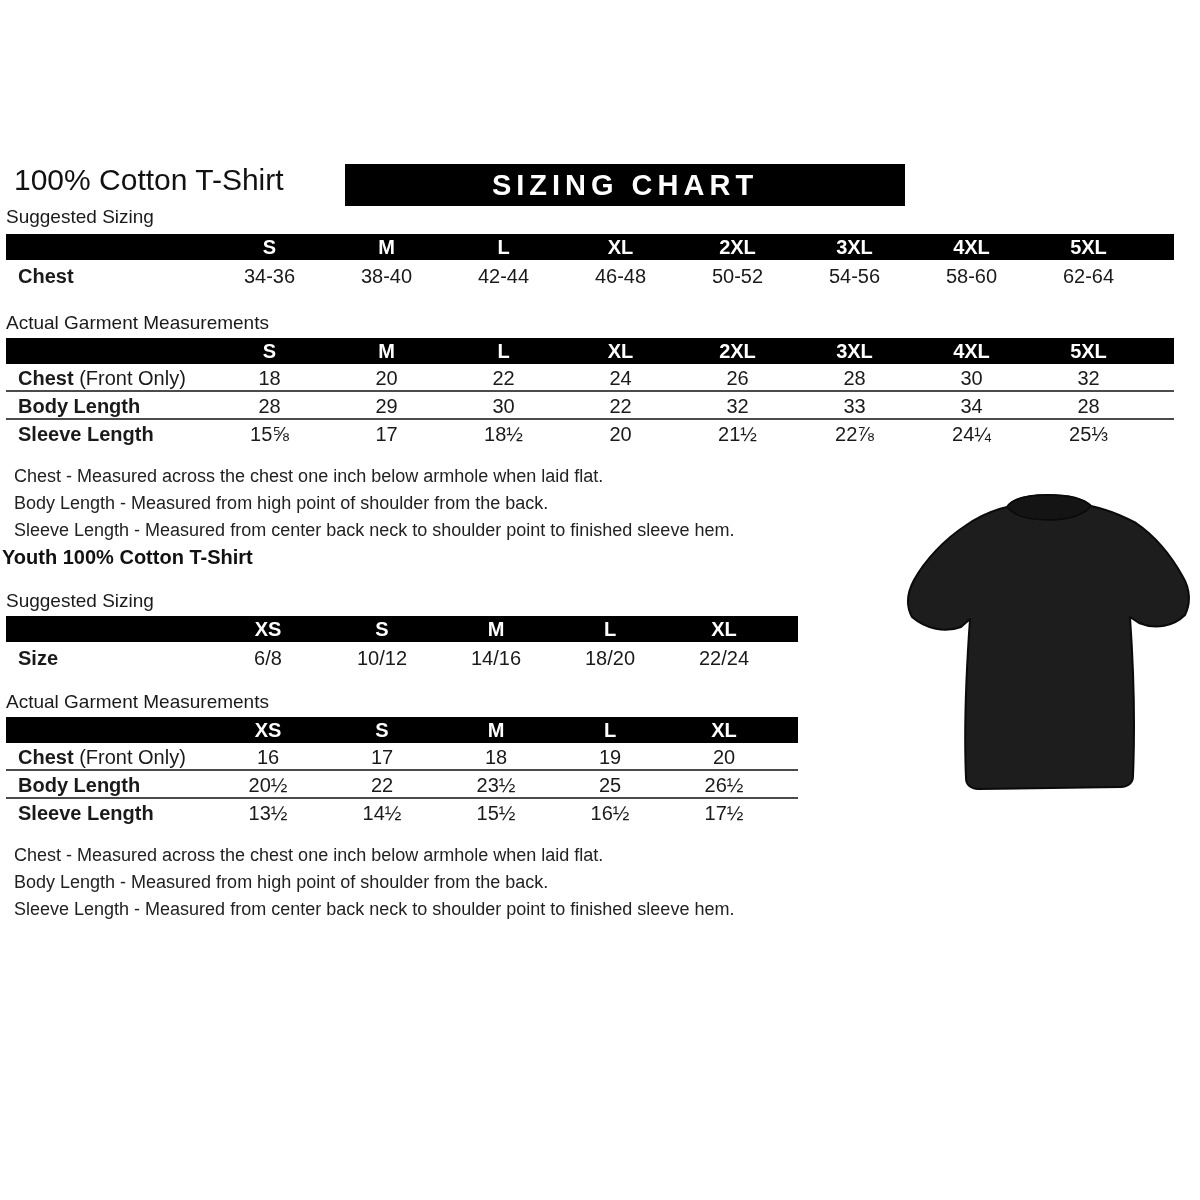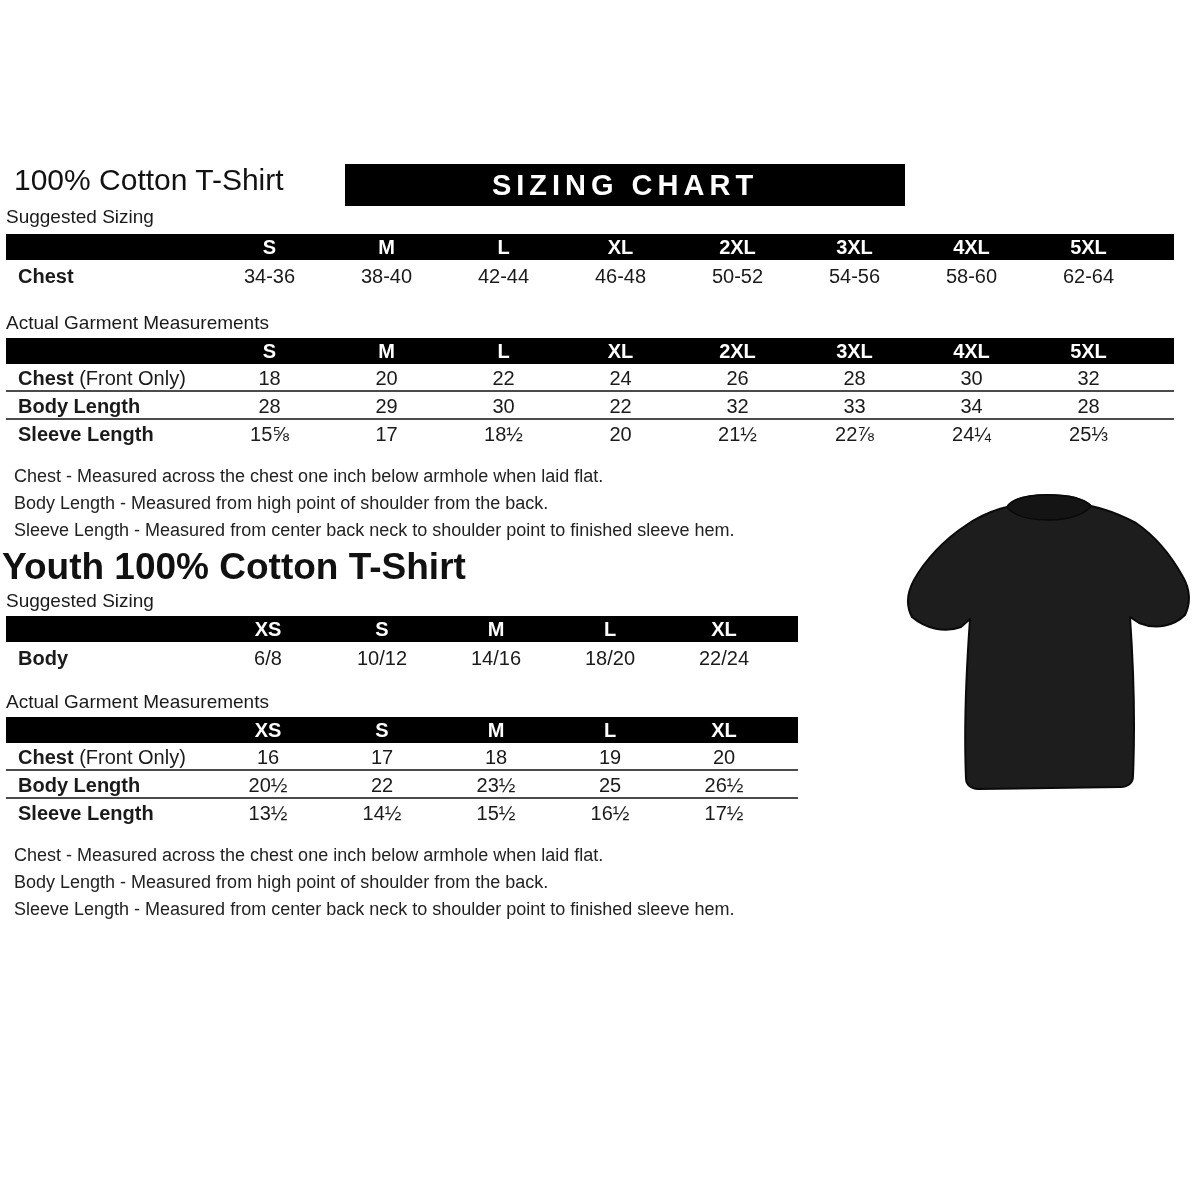--- a/index.html
+++ b/index.html
@@ -3,21 +3,21 @@
 <meta charset="utf-8">
 <style>
   html,body{margin:0;padding:0;background:#ffffff;}
   body{font-family:"Liberation Sans", sans-serif;color:#1a1a1a;}
   .canvas{position:relative;width:1200px;height:1200px;background:#ffffff;overflow:hidden;}
 
   
   .page-title{position:absolute;left:14px;top:163px;font-size:30px;font-weight:400;color:#111;}
   .chart-banner{position:absolute;left:345px;top:164px;width:560px;height:42px;background:#000;
     color:#fff;font-weight:700;font-size:29px;letter-spacing:5px;text-align:center;line-height:42px;}
-  .youth-title{position:absolute;left:2px;top:546px;font-size:37px;font-weight:700;color:#111;}
+  .youth-title{position:absolute;left:2px;top:546px;font-size:20px;font-weight:700;color:#111;}
 
   
   .section-label{position:absolute;font-size:19px;color:#1a1a1a;border-bottom:1px solid #909090;padding-bottom:19px;}
   .lbl-adult{width:1162px;}
   .lbl-youth{width:786px;}
 
   
   .size-table{position:absolute;}
   .adult-grid{width:1168px;}
   .youth-grid{width:792px;}
@@ -154,21 +154,21 @@
       <div class="grid-row head">
         <div class="cell label-cell"></div>
         <div class="cell val-cell">XS</div>
         <div class="cell val-cell">S</div>
         <div class="cell val-cell">M</div>
         <div class="cell val-cell">L</div>
         <div class="cell val-cell">XL</div>
         <div class="cell spacer"></div>
       </div>
       <div class="grid-row body">
-        <div class="cell label-cell"><b>Body</b><span></span></div>
+        <div class="cell label-cell"><b>Size</b><span></span></div>
         <div class="cell val-cell">6/8</div>
         <div class="cell val-cell">10/12</div>
         <div class="cell val-cell">14/16</div>
         <div class="cell val-cell">18/20</div>
         <div class="cell val-cell">22/24</div>
         <div class="cell spacer"></div>
       </div>
     </div>
 
   <div id="youth-act-label" class="section-label lbl-youth">Actual Garment Measurements</div>

